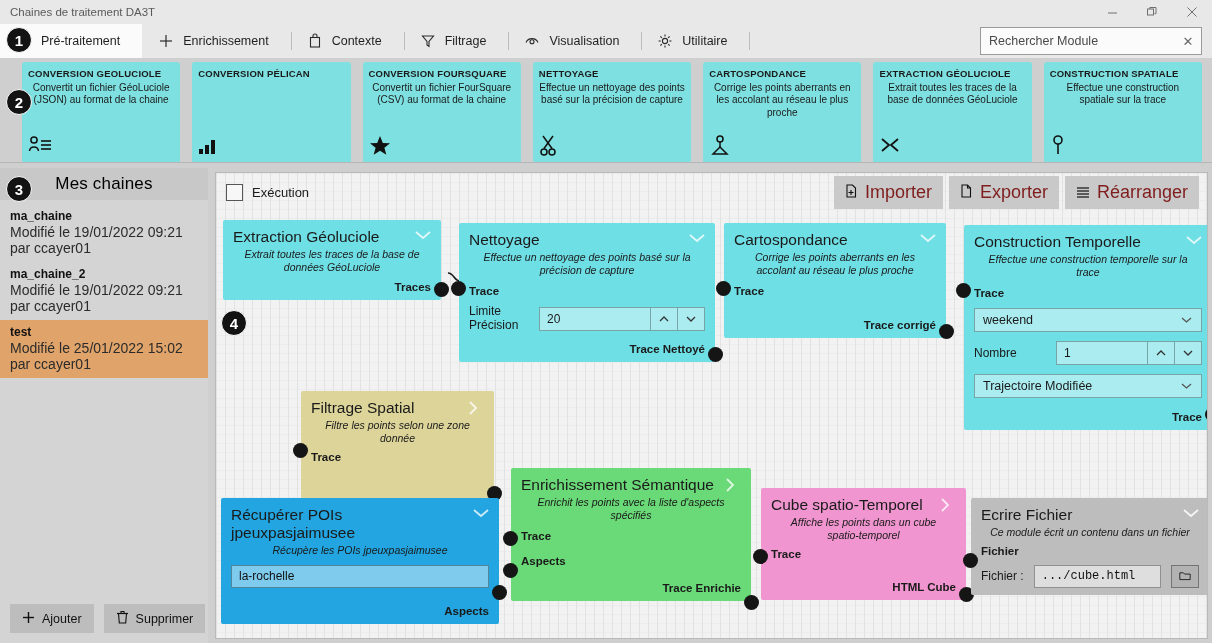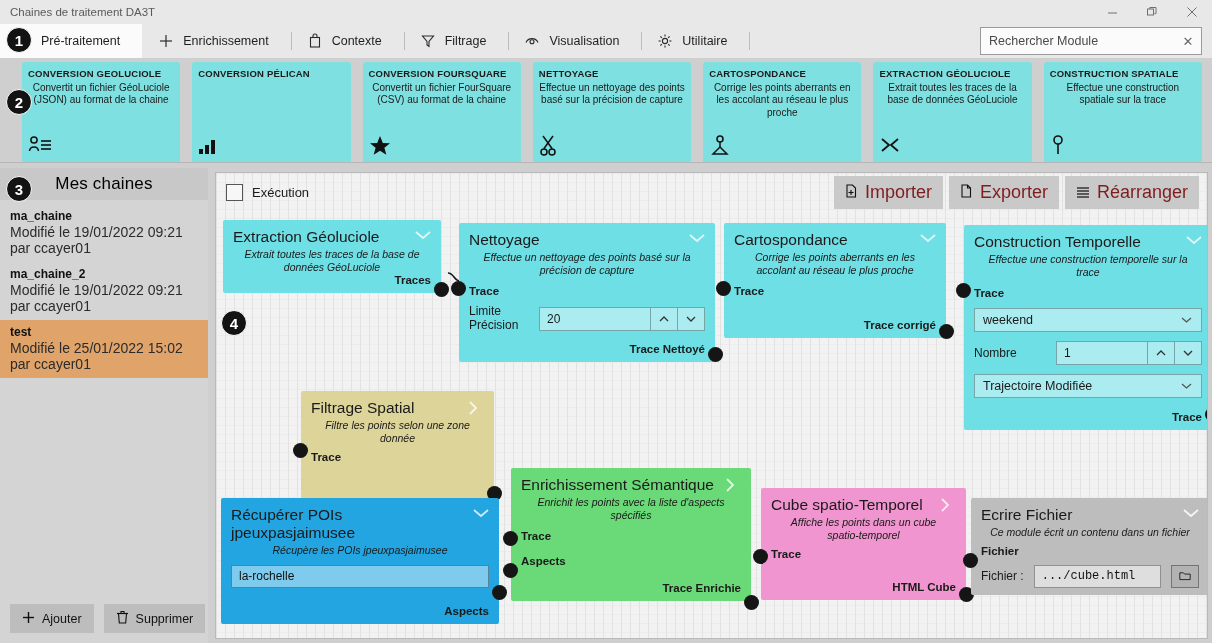--- a/index.html
+++ b/index.html
@@ -470,21 +470,21 @@
   </svg>
 
   <div class="node n-extraction">
     <div class="ntitle">Extraction Géoluciole</div>
     <span class="chev">
       <svg width="18" height="12" viewBox="0 0 18 12">
           <polyline points="2,3 9,9 16,3" fill="none" stroke="currentColor" stroke-width="1.8"></polyline>
         </svg>
     </span>
     <div class="ndesc">Extrait toutes les traces de la base de données GéoLuciole</div>
-    <div class="portrow out" style="">
+    <div class="portrow out" style="margin-top:7px">
       <span>Traces</span>
     </div>
     <span class="dot" style="right:-8px; top:62px;"></span>
   </div>
 
   <div class="node n-nettoyage">
     <div class="ntitle">Nettoyage</div>
     <span class="chev">
       <svg width="18" height="12" viewBox="0 0 18 12">
           <polyline points="2,3 9,9 16,3" fill="none" stroke="currentColor" stroke-width="1.8"></polyline>

